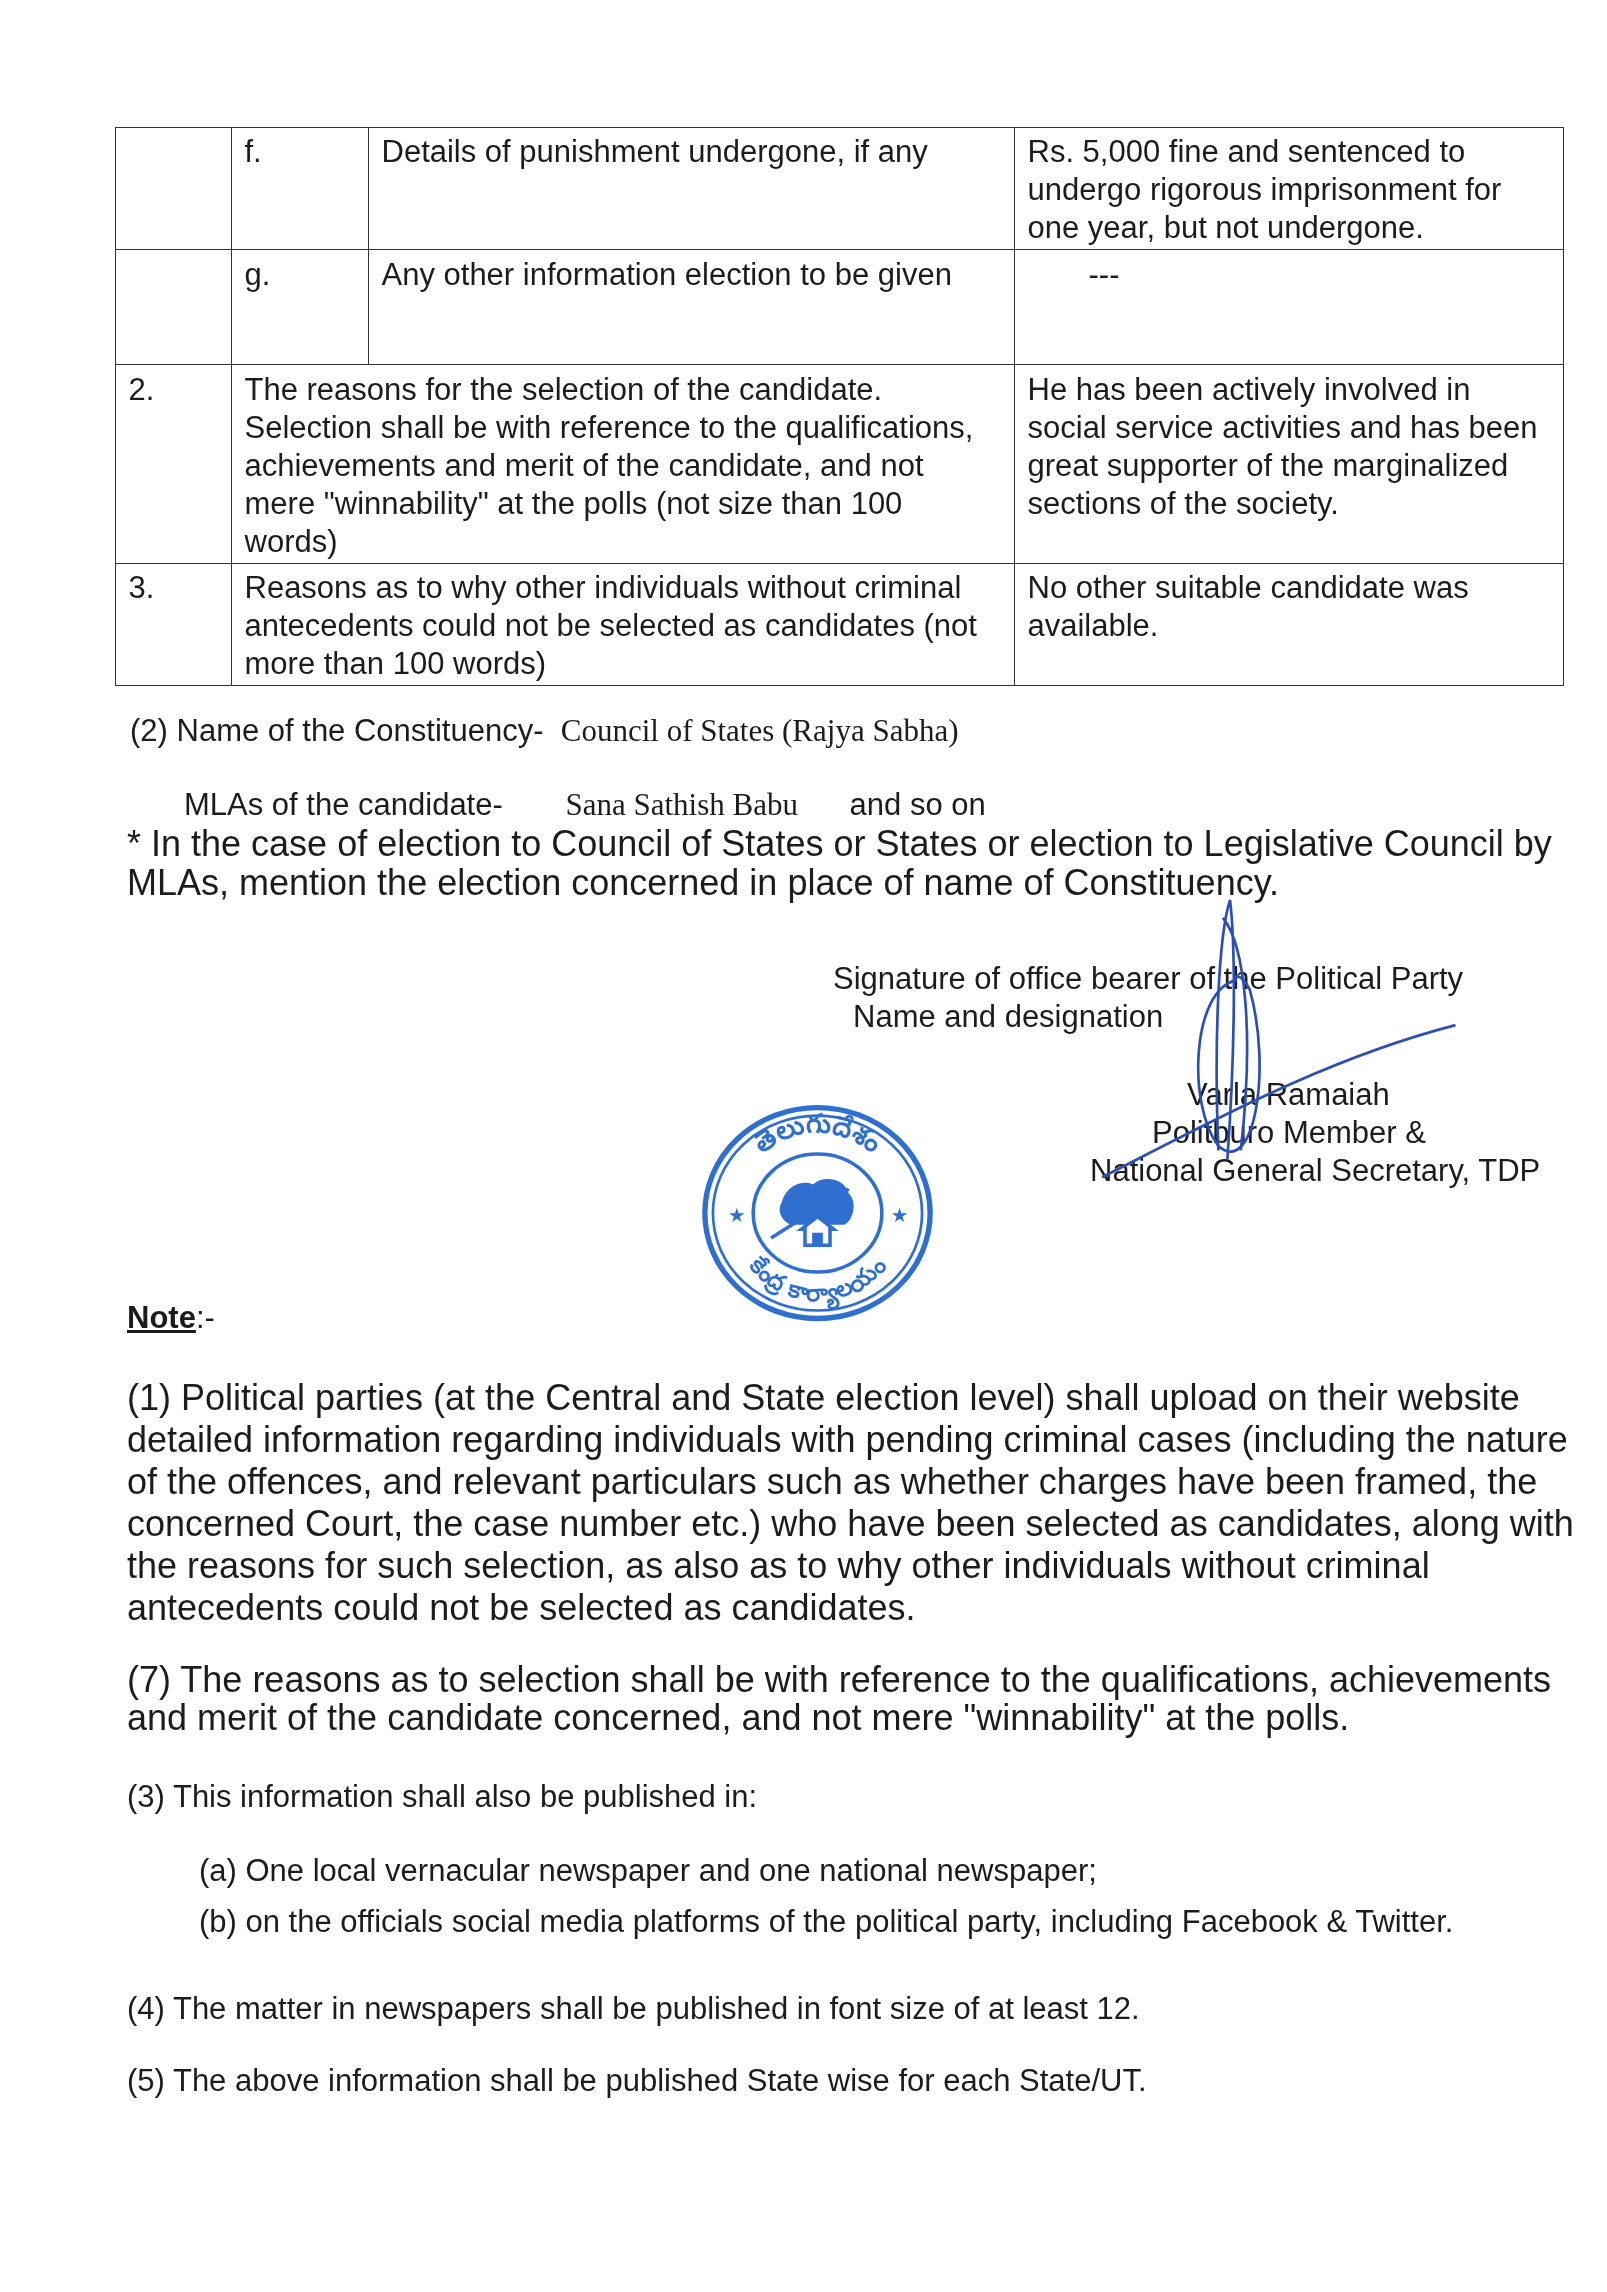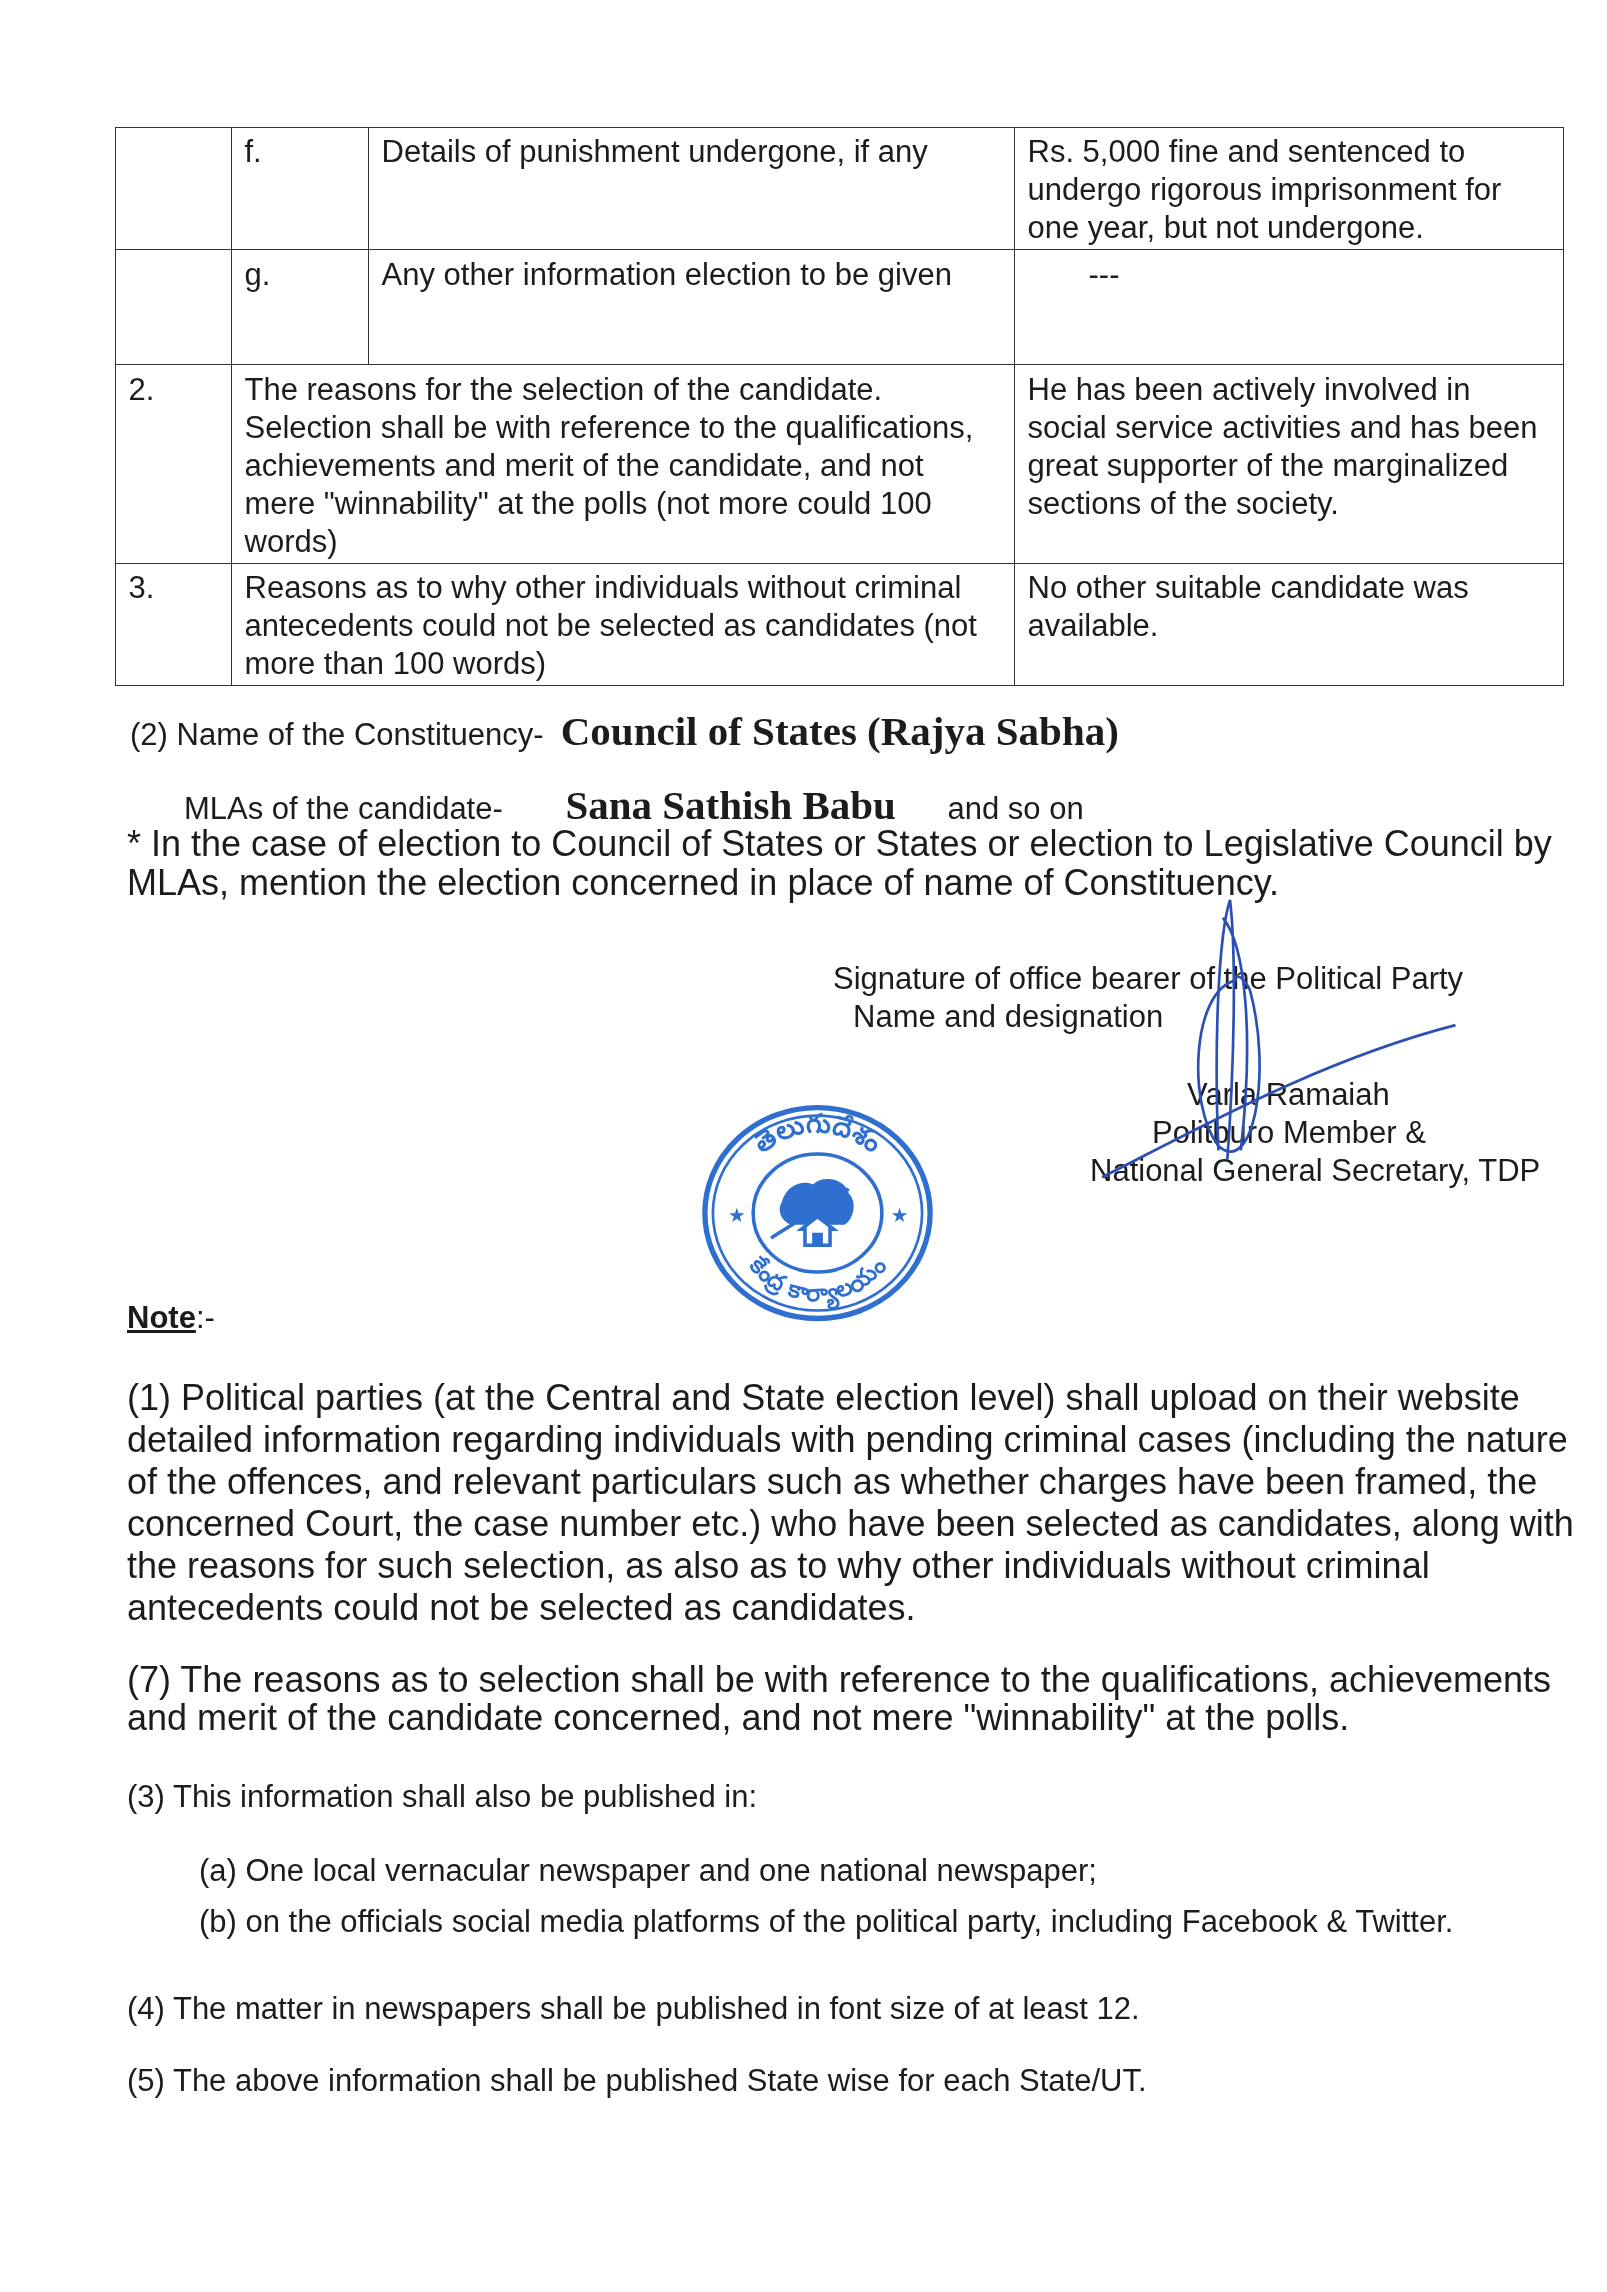--- a/index.html
+++ b/index.html
@@ -17,21 +17,21 @@
   .tbl col.c2 { width: 137px; }
   .tbl col.c3 { width: 646px; }
   .tbl col.c4 { width: 549px; }
   .row-f td { height: 111px; }
   .row-g td { height: 107px; }
   .row-2 td { height: 179px; }
   .row-3 td { height: 109px; }
   .dashes { padding-left: 61px; display: inline-block; }
 
   .txt { position: absolute; font-size: 31px; line-height: 38px; white-space: nowrap; }
-  .serif-bold { font-family: "Liberation Serif", "DejaVu Serif", serif; font-weight: bold; font-size: 41px; }
+  .serif-bold { font-family: "Liberation Serif", "DejaVu Serif", serif; font-weight: normal; font-size: 31px; }
   .para { position: absolute; left: 127px; width: 1451px; font-size: 36px; line-height: 42px; }
   .underline { text-decoration: underline; font-weight: bold; }
 
   .stamp { position: absolute; left: 701px; top: 1104px; width: 233px; height: 219px; }
   .sig { position: absolute; left: 1084px; top: 882px; width: 403px; height: 340px; pointer-events: none; }
 </style>
 </head>
 <body>
 
 <div class="page">
@@ -51,21 +51,21 @@
       <td>Rs. 5,000 fine and sentenced to undergo rigorous imprisonment for one year, but not undergone.</td>
     </tr>
     <tr class="row-g">
       <td></td>
       <td>g.</td>
       <td>Any other information election to be given</td>
       <td><span class="dashes">---</span></td>
     </tr>
     <tr class="row-2">
       <td>2.</td>
-      <td colspan="2">The reasons for the selection of the candidate. Selection shall be with reference to the qualifications, achievements and merit of the candidate, and not mere "winnability" at the polls (not more could 100 words)</td>
+      <td colspan="2">The reasons for the selection of the candidate. Selection shall be with reference to the qualifications, achievements and merit of the candidate, and not mere "winnability" at the polls (not size than 100 words)</td>
       <td>He has been actively involved in social service activities and has been great supporter of the marginalized sections of the society.</td>
     </tr>
     <tr class="row-3">
       <td>3.</td>
       <td colspan="2">Reasons as to why other individuals without criminal antecedents could not be selected as candidates (not more than 100 words)</td>
       <td>No other suitable candidate was available.</td>
     </tr>
   </tbody>
     </table>
 

